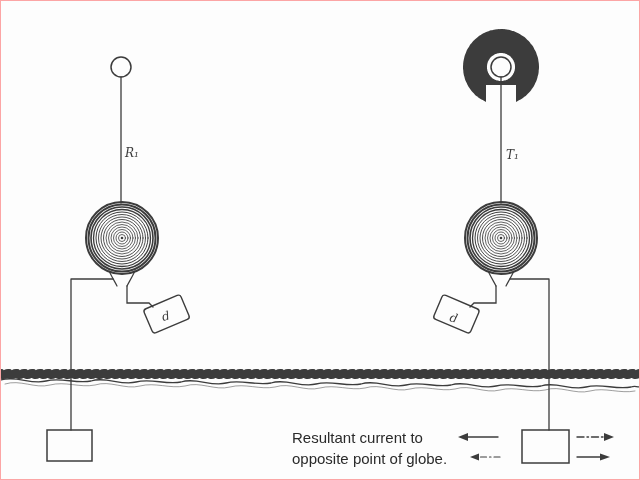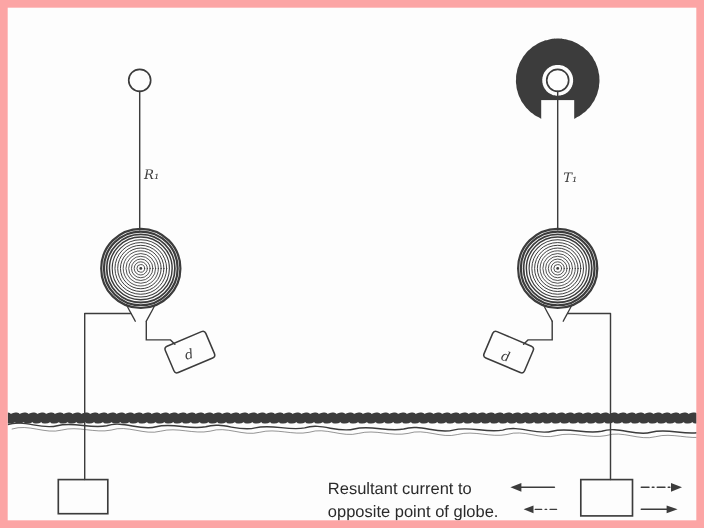--- a/index.html
+++ b/index.html
@@ -1,19 +1,19 @@
 <!DOCTYPE html>
 <html style="--ink: #3c3c3c; --bg: #fdfdfd; --cap: #2a2a2a;"><head>
 <meta charset="utf-8">
 <style>
   html,body{margin:0;padding:0;background:#888;}
   .stage{
     position:relative;width:640px;height:480px;
     background:var(--bg,#fdfdfd);
-    border:7px solid #fca5a5;box-sizing:border-box;overflow:hidden;text-decoration:underline;
+    border:1px solid #fca5a5;box-sizing:border-box;overflow:hidden;text-decoration:underline;
   }
   svg{display:block;}
   .ink{stroke:var(--ink,#3c3c3c);fill:none;stroke-linecap:round;}
   .fillink{fill:var(--ink,#3c3c3c);stroke:none;}
   .bgfill{fill:var(--bg,#fdfdfd);stroke:none;}
   .hand-label{
     font-family:"DejaVu Serif",serif;font-style:italic;
     font-size:12px;fill:var(--ink,#3c3c3c);stroke:none;
   }
   .caption-text{

